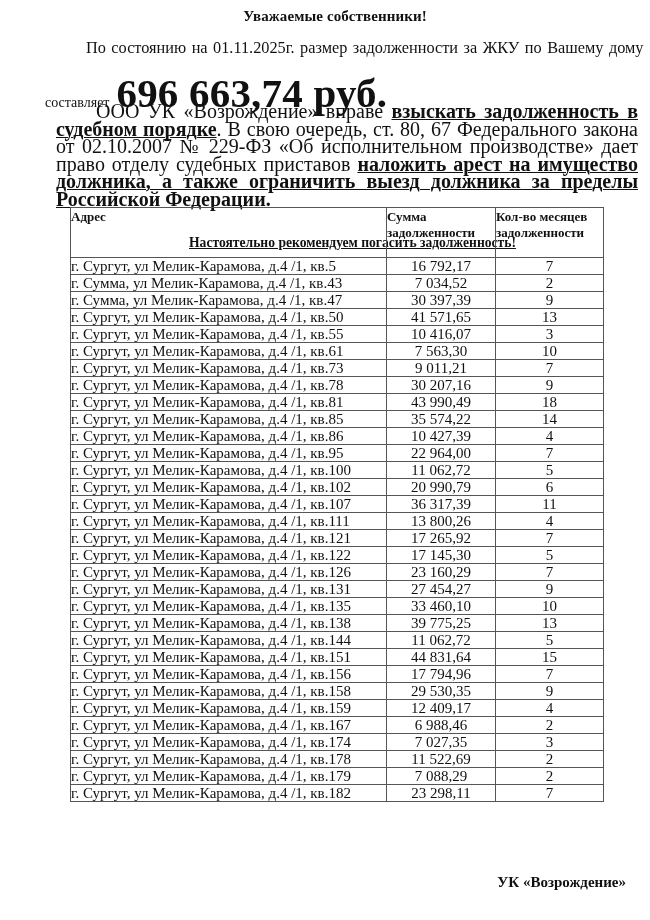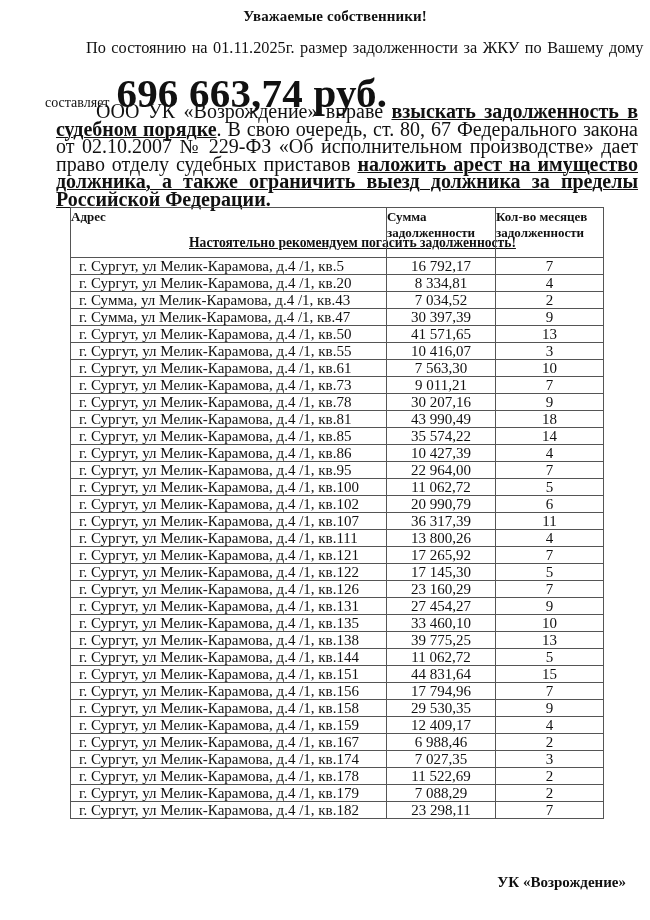--- a/index.html
+++ b/index.html
@@ -111,21 +111,21 @@
       padding-top: 1px;
     }
     table.debts td {
       height: 16px;
       line-height: 16px;
       white-space: nowrap;
       overflow: hidden;
     }
     table.debts td.addr {
       text-align: left;
-      padding-left: 8px;
+      padding-left: 0;
     }
     table.debts td.sum, table.debts td.months {
       text-align: center;
     }
     .signature {
       position: absolute;
       top: 874px;
       right: 24px;
       font-weight: bold;
       font-size: 15px;
@@ -160,25 +160,20 @@
       <th>Кол-во месяцев задолженности</th>
     </tr>
   </thead>
   <tbody id="debts-body">
       <tr>
         <td class="addr">г. Сургут, ул Мелик-Карамова, д.4 /1, кв.5</td>
         <td class="sum">16 792,17</td>
         <td class="months">7</td>
       </tr>
       <tr>
-        <td class="addr">г. Сургут, ул Мелик-Карамова, д.4 /1, кв.20</td>
-        <td class="sum">8 334,81</td>
-        <td class="months">4</td>
-      </tr>
-      <tr>
         <td class="addr">г. Сумма, ул Мелик-Карамова, д.4 /1, кв.43</td>
         <td class="sum">7 034,52</td>
         <td class="months">2</td>
       </tr>
       <tr>
         <td class="addr">г. Сумма, ул Мелик-Карамова, д.4 /1, кв.47</td>
         <td class="sum">30 397,39</td>
         <td class="months">9</td>
       </tr>
       <tr>

